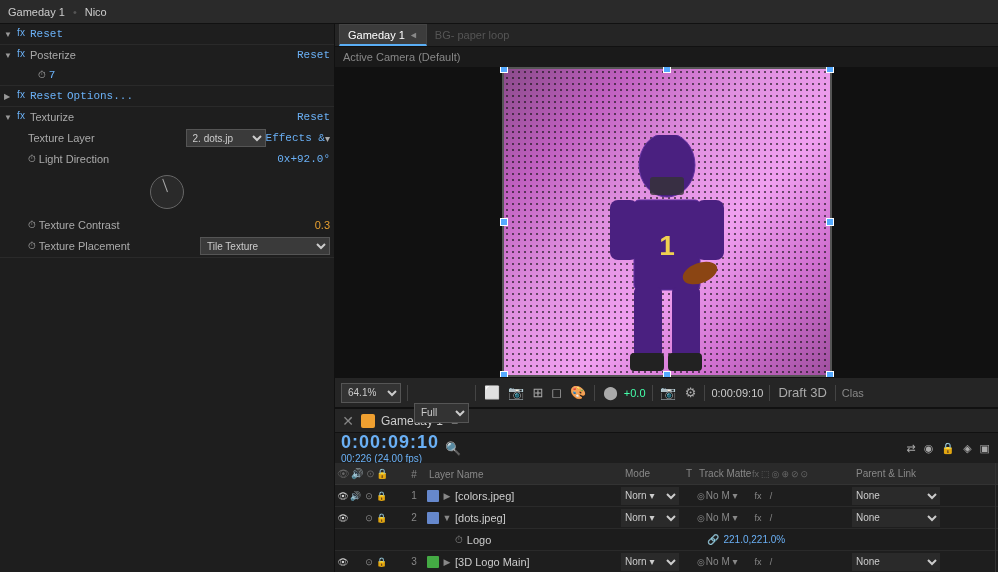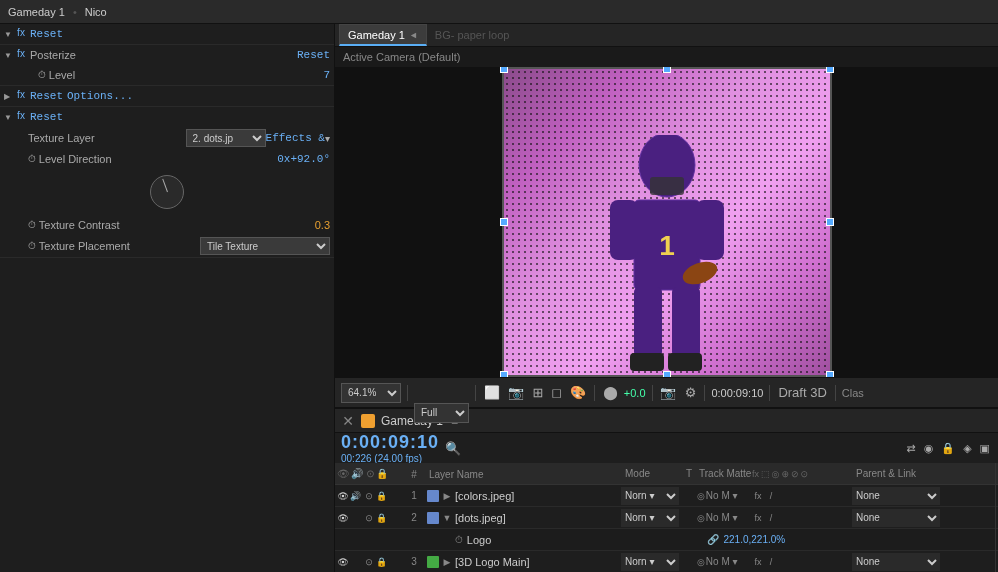--- a/index.html
+++ b/index.html
@@ -639,54 +639,54 @@
       <div class="fx-row">
         <span class="triangle">▼</span>
         <span class="fx-icon">fx</span>
         <span class="fx-label">Posterize</span>
         <span class="fx-blue">Reset</span>
       </div>
 
       <div class="fx-row indent-2">
         <span style="width:10px;display:inline-block;"></span>
         <span class="stopwatch-icon">⏱</span>
-        <span class="fx-label">Level</span>
         <span class="fx-blue">7</span>
       </div>
     </div>
 
     <div class="fx-item">
       <div class="fx-row">
         <span class="triangle">▶</span>
         <span class="fx-icon">fx</span>
         <span class="fx-blue">Reset</span>
         <span style="width:4px"></span>
         <span class="fx-blue">Options...</span>
       </div>
     </div>
 
     <div class="fx-item">
       <div class="fx-row">
         <span class="triangle">▼</span>
         <span class="fx-icon">fx</span>
+        <span class="fx-label">Texturize</span>
         <span class="fx-blue">Reset</span>
       </div>
 
       <div class="fx-row indent-2">
         <span class="fx-label">Texture Layer</span>
         <select class="texture-select">
           <option>2. dots.jp</option>
         </select>
         <span class="fx-blue">Effects &amp;</span>
         <span style="color:#aaa;font-size:10px">▾</span>
       </div>
 
       <div class="fx-row indent-2">
         <span class="stopwatch-icon">⏱</span>
-        <span class="fx-label">Level Direction</span>
+        <span class="fx-label">Light Direction</span>
         <span class="fx-blue">0x+92.0°</span>
       </div>
 
       <div class="compass-container">
         <div class="compass">
           <div class="compass-line"></div>
         </div>
       </div>
 
       <div class="fx-row indent-2">

